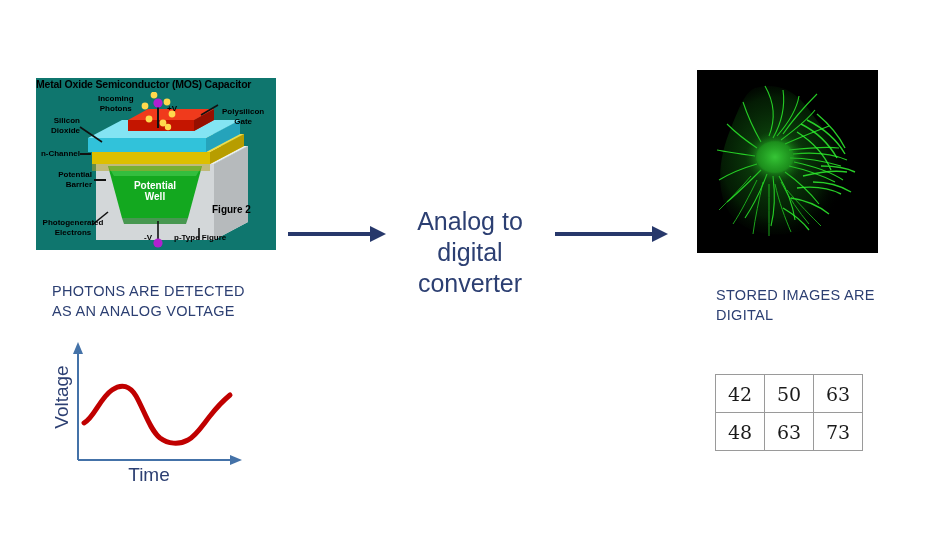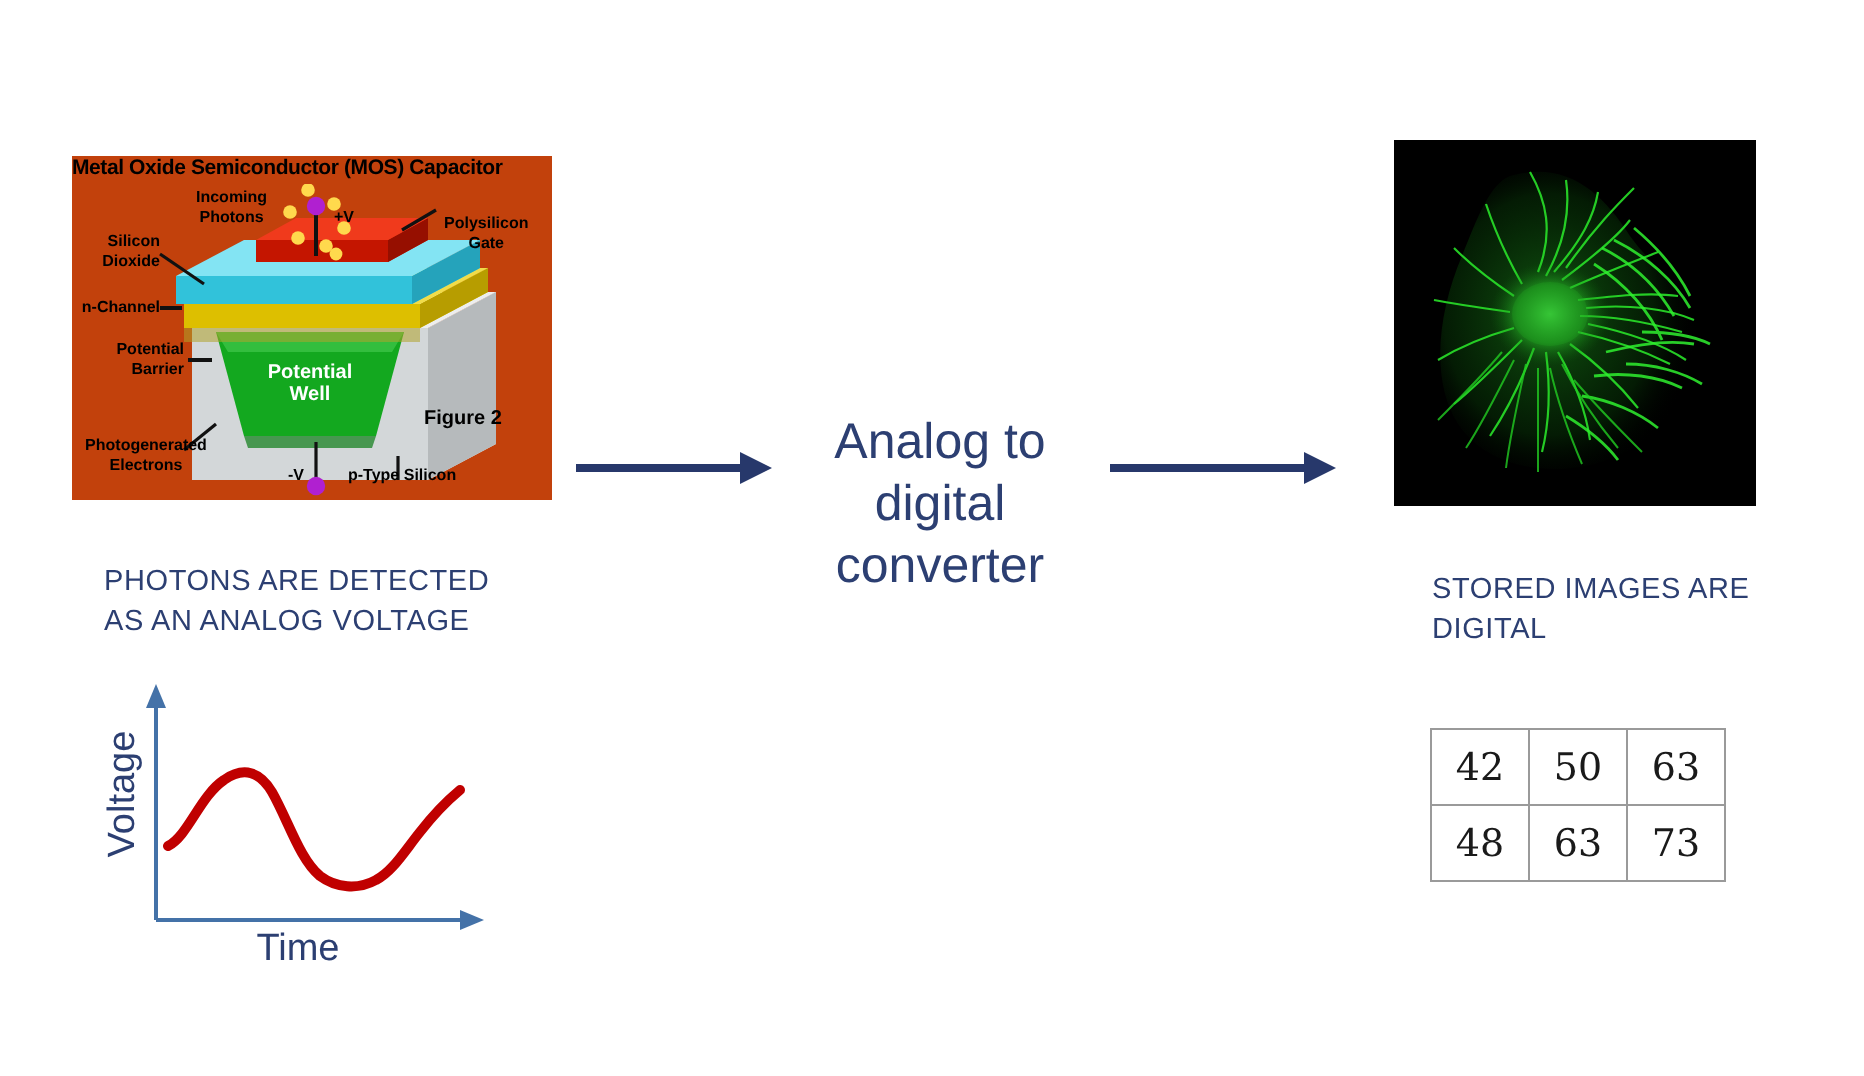--- a/index.html
+++ b/index.html
@@ -14,21 +14,21 @@
   }
   .stage { position: absolute; inset: 0; }
 
   
   .abs { position: absolute; }
 
   
   #mos-figure {
     left: 36px; top: 78px;
     width: 240px; height: 172px;
-    background: #c2410c;
+    background: #0f766e;
   }
   #mos-title {
     position: absolute; left: 0; top: 0;
     width: 240px;
     font-size: 10.5px; font-weight: bold; color: #000;
     letter-spacing: -0.2px;
     white-space: nowrap;
   }
   .mos-lbl {
     position: absolute;
@@ -87,21 +87,21 @@
   
   #cell-image {
     left: 697px; top: 70px;
     width: 181px; height: 183px;
     background: #000000;
     overflow: hidden;
   }
 
   
   #digital-table {
-    left: 715px; top: 364px;
+    left: 715px; top: 374px;
     border-collapse: collapse;
     border-radius: 11px;
   }
   #digital-table td {
     width: 48px; height: 37px;
     border: 1px solid #9a9a9a;
     text-align: center;
     vertical-align: middle;
     font-family: "DejaVu Serif", serif;
     font-size: 19px;
@@ -179,21 +179,21 @@
     <div class="mos-lbl" style="left:186px; top:29px; text-align:center;">Polysilicon
 Gate</div>
     <div class="mos-lbl" style="left:0px; top:38px; text-align:right; width:44px;">Silicon
 Dioxide</div>
     <div class="mos-lbl" style="left:0px; top:71px; text-align:right; width:44px;">n-Channel</div>
     <div class="mos-lbl" style="left:0px; top:92px; text-align:right; width:56px;">Potential
 Barrier</div>
     <div class="mos-lbl" style="left:0px; top:140px; text-align:center; width:74px;">Photogenerated
 Electrons</div>
     <div class="mos-lbl" style="left:108px; top:155px;">-V</div>
-    <div class="mos-lbl" style="left:138px; top:155px;">p-Type Silicon</div>
+    <div class="mos-lbl" style="left:138px; top:155px;">p-Type Figure</div>
     <div class="mos-lbl" style="left:176px; top:127px; font-size:10px;">Figure 2</div>
   </div>
 
   <div class="caption" style="left:52px; top:281px; width:230px;">PHOTONS ARE DETECTED
 AS AN ANALOG VOLTAGE</div>
 
   <svg class="arrow-svg" style="left:288px; top:222px;" width="100" height="24">
     <line x1="0" y1="12" x2="82" y2="12" stroke="#27386b" stroke-width="4"></line>
     <polygon points="82,4 98,12 82,20" fill="#27386b"></polygon>
   </svg>

